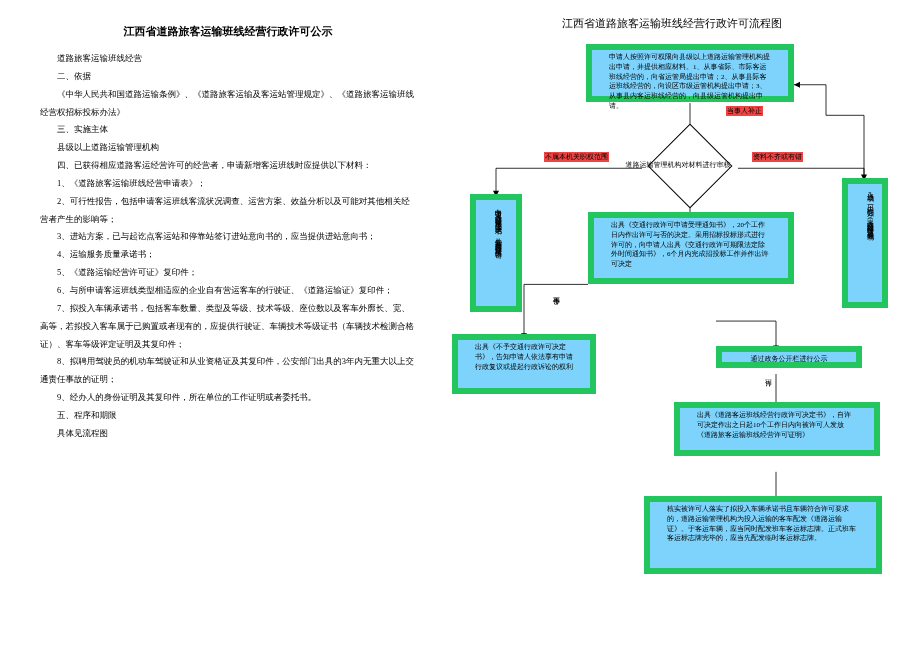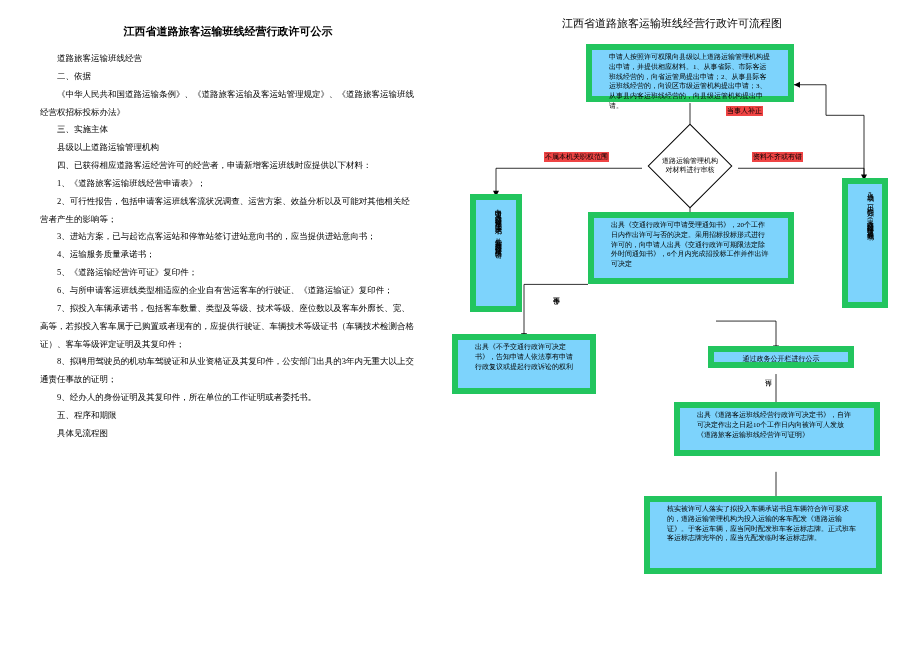--- a/index.html
+++ b/index.html
@@ -76,21 +76,21 @@
       <line x1="340" y1="324" x2="340" y2="358"></line>
         <polygon points="340,358 337,352 343,352"></polygon>
 
       <line x1="340" y1="420" x2="340" y2="452"></line>
         <polygon points="340,452 337,446 343,446"></polygon>
     </svg>
 
     <div class="box" style="left:150px;top:0;width:208px;height:58px">申请人按照许可权限向县级以上道路运输管理机构提出申请，并提供相应材料。1、从事省际、市际客运班线经营的，向省运管局提出申请；2、从事县际客运班线经营的，向设区市级运管机构提出申请；3、从事县内客运班线经营的，向县级运管机构提出申请。</div>
 
     <div class="diamond" style="left:224px;top:92px;width:60px;height:60px"></div>
-    <div class="d-wrap" style="left:200px;top:100px;width:108px;height:44px;flex-direction:column">
+    <div class="d-wrap" style="left:188px;top:100px;width:108px;height:44px;flex-direction:row">
       <span>道路运输管理机构</span>
       <span>对材料进行审核</span>
     </div>
 
     <div class="lbl" style="left:290px;top:62px">当事人补正</div>
     <div class="lbl" style="left:108px;top:108px">不属本机关职权范围</div>
     <div class="lbl" style="left:316px;top:108px">资料不齐或有错</div>
     <div class="lbl" style="left:240px;top:162px;writing-mode:vertical-rl;text-orientation:upright">符合条件</div>
     <div class="lbl" style="left:114px;top:248px;writing-mode:vertical-rl;text-orientation:upright">不予许可</div>
     <div class="lbl" style="left:326px;top:330px;writing-mode:vertical-rl;text-orientation:upright">许可</div>
@@ -100,20 +100,20 @@
     </div>
 
     <div class="box" style="left:152px;top:168px;width:206px;height:72px">出具《交通行政许可申请受理通知书》，20个工作日内作出许可与否的决定。采用招标投标形式进行许可的，向申请人出具《交通行政许可期限法定除外时间通知书》，6个月内完成招投标工作并作出许可决定</div>
 
     <div class="box" style="left:406px;top:134px;width:44px;height:130px">
       <div class="v-text" style="height:100%">当场或5日内一次告知，出具《交通行政许可申请补正通知书》</div>
     </div>
 
     <div class="box" style="left:16px;top:290px;width:144px;height:60px">出具《不予交通行政许可决定书》，告知申请人依法享有申请行政复议或提起行政诉讼的权利</div>
 
-    <div class="box" style="left:272px;top:302px;width:146px;height:22px;text-align:center">通过政务公开栏进行公示</div>
+    <div class="box" style="left:280px;top:302px;width:146px;height:22px;text-align:center">通过政务公开栏进行公示</div>
 
     <div class="box" style="left:238px;top:358px;width:206px;height:54px">出具《道路客运班线经营行政许可决定书》，自许可决定作出之日起10个工作日内向被许可人发放《道路旅客运输班线经营许可证明》</div>
 
     <div class="box" style="left:208px;top:452px;width:238px;height:78px">核实被许可人落实了拟投入车辆承诺书且车辆符合许可要求的，道路运输管理机构为投入运输的客车配发《道路运输证》。于客运车辆，应当同时配发班车客运标志牌。正式班车客运标志牌完毕的，应当先配发临时客运标志牌。</div>
 
   </div>
 </div>
 
 </body></html>

